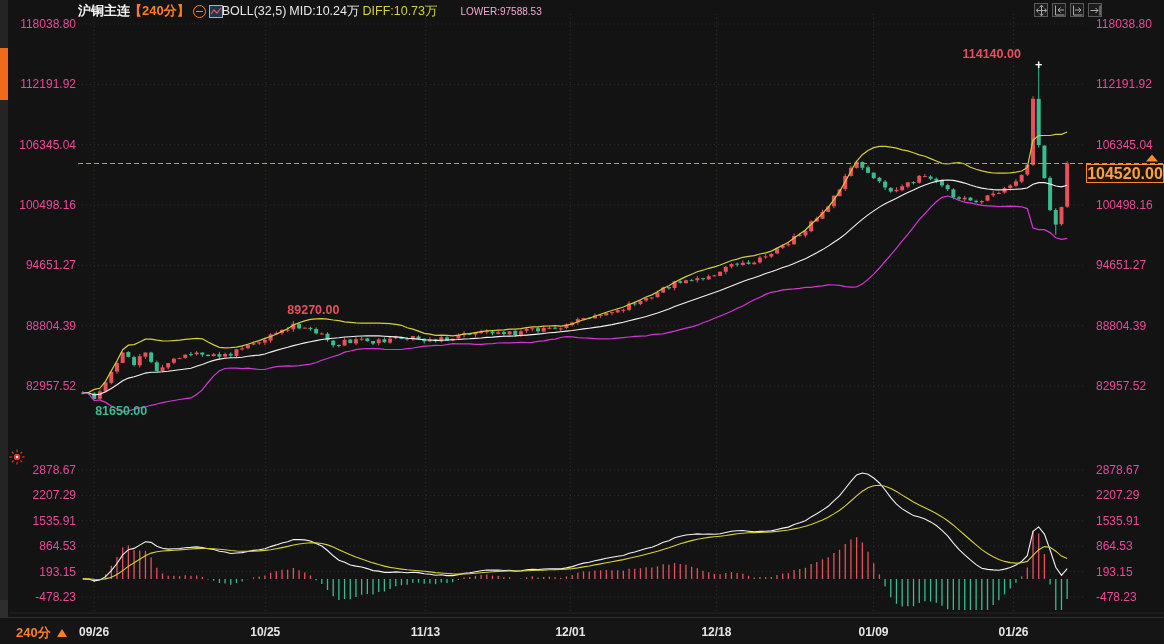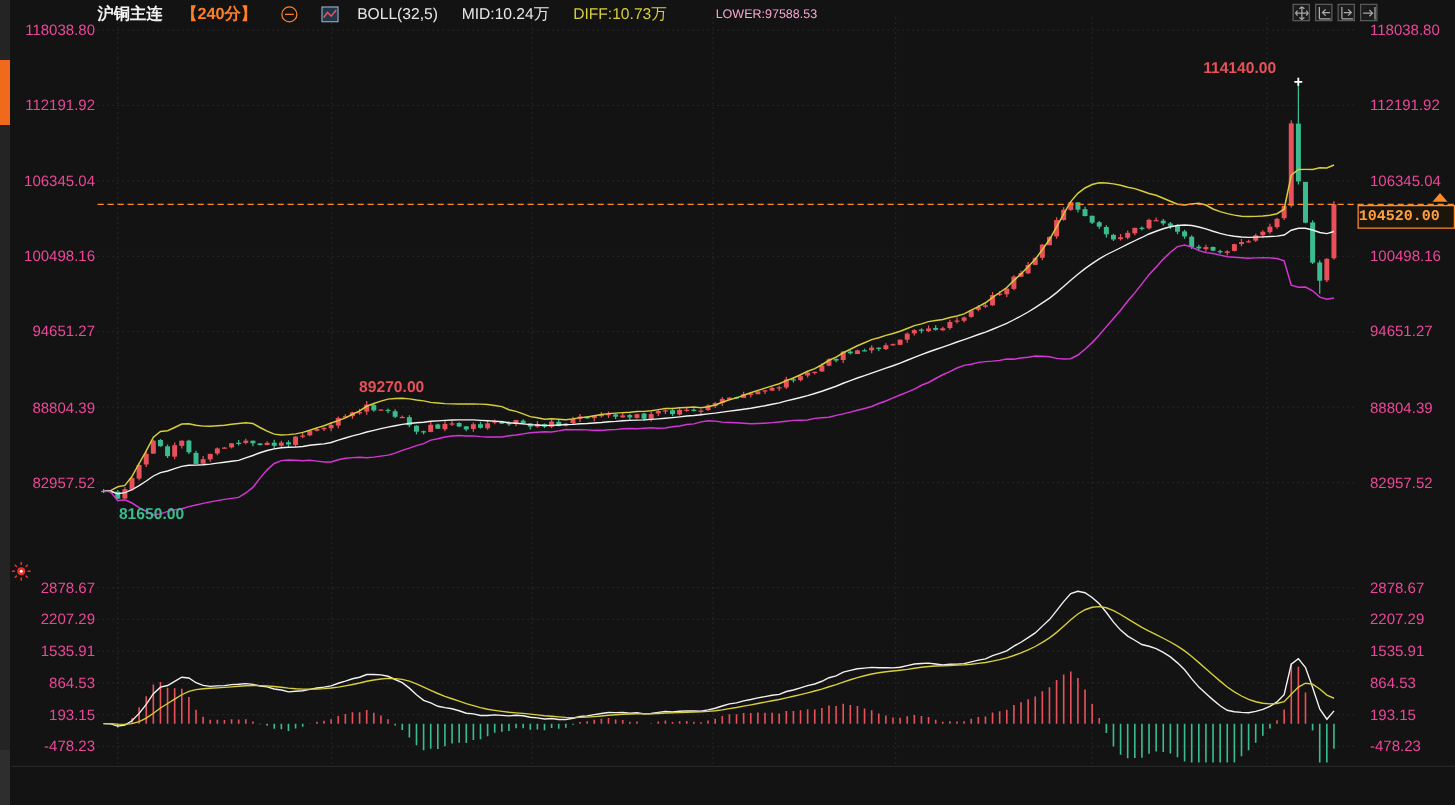--- a/index.html
+++ b/index.html
@@ -3,21 +3,21 @@
 <meta charset="utf-8">
 <style>
   html,body{margin:0;padding:0;background:#0d0d0d;}
   #app{position:relative;width:1164px;height:644px;background:#131313;overflow:hidden;
        font-family:"Liberation Sans",sans-serif;color:#e8e8e8;}
   
   #edge{position:absolute;left:0;top:0;width:8px;height:644px;background:#242424;}
   #edge .marker{position:absolute;left:0;top:48px;width:8px;height:52px;background:#f06a1e;}
   #edge .foot{position:absolute;left:0;top:600px;width:8px;height:44px;background:#2e2e2e;}
   
-  .hdr{position:absolute;left:78px;top:3px;height:16px;display:flex;align-items:center;gap:19px;
+  .hdr{position:absolute;left:78px;top:3px;height:16px;display:flex;align-items:center;gap:3px;
        font-size:13px;white-space:nowrap;z-index:5;}
   .hdr .sym{color:#f2f2f2;font-weight:bold;}
   .hdr .per{color:#ff7f27;font-weight:bold;}
   .hdr .ind,.hdr .mid{color:#e8e8e8;font-size:12.5px;}
   .hdr .up{color:#d6ce3a;font-size:12.5px;}
   .hdr .lo{color:#f9a8d4;font-size:10px;padding-left:20px;}
   .circle-icon{width:13px;height:13px;border:1px solid #ff7f27;border-radius:50%;
        display:inline-flex;align-items:center;justify-content:center;box-sizing:border-box;}
   .circle-icon i{display:block;width:7px;height:0;border-top:1.5px solid #ff7f27;}
   
@@ -28,21 +28,21 @@
   .tools{position:absolute;top:3px;left:1034px;display:flex;gap:4px;z-index:6;}
   .tbtn{width:14px;height:14px;background:#1c1c1c;border:1px solid#5a5a5a;box-sizing:border-box;
         display:flex;align-items:center;justify-content:center;cursor:pointer;}
   .tbtn svg{display:block;}
   
   .lbl{position:absolute;font-size:12px;color:#ec4899;white-space:nowrap;line-height:14px;}
   .lbl.left{left:6px;width:70px;text-align:right;}
   .lbl.right{left:1096px;text-align:left;}
   
   #ptag{position:absolute;left:1086px;width:76px;height:17px;border:1px solid #ff8a28;background:#1c150c;
-        color:#ffa040;font-size:12px;font-weight:bold;text-align:left;line-height:17px;z-index:7;font-family:Liberation Mono, monospace;}
+        color:#ffa040;font-size:16px;font-weight:bold;text-align:center;line-height:17px;z-index:7;}
   
   #taxis{position:absolute;left:0;top:617px;width:1164px;height:27px;background:#151515;
          border-top:1px solid #2e2e2e;}
   #period{position:absolute;left:16px;top:6px;color:#ff7f27;font-weight:bold;font-size:13px;
           display:flex;align-items:center;gap:6px;cursor:pointer;}
   #period .tri{width:0;height:0;border-left:5px solid transparent;border-right:5px solid transparent;
           border-bottom:8px solid #ff7f27;}
   .date{position:absolute;top:7px;transform:translateX(-50%);font-size:12px;color:#e6e6e6;font-weight:bold;}
   
   #plot{position:absolute;left:0;top:0;z-index:2;}
@@ -729,14 +729,29 @@
       <div class="lbl right" style="top: 539.2px;">864.53</div>
       <div class="lbl left" style="top: 564.6px;">193.15</div>
       <div class="lbl right" style="top: 564.6px;">193.15</div>
       <div class="lbl left" style="top: 590px;">-478.23</div>
       <div class="lbl right" style="top: 590px;">-478.23</div>
     </div>
 
   <div id="ptag" style="top: 163.999px;">104520.00</div>
 
 
+  <div id="taxis">
+    <div id="period">
+      <span>240分</span>
+      <span class="tri"></span>
+    </div>
+    <div id="dates">
+        <div class="date" style="left: 94.098px;">09/26</div>
+        <div class="date" style="left: 265.288px;">10/25</div>
+        <div class="date" style="left: 425.401px;">11/13</div>
+        <div class="date" style="left: 570.409px;">12/01</div>
+        <div class="date" style="left: 716.424px;">12/18</div>
+        <div class="date" style="left: 873.516px;">01/09</div>
+        <div class="date" style="left: 1013.49px;">01/26</div>
+      </div>
+  </div>
 
 </div>
 
 </body></html>

